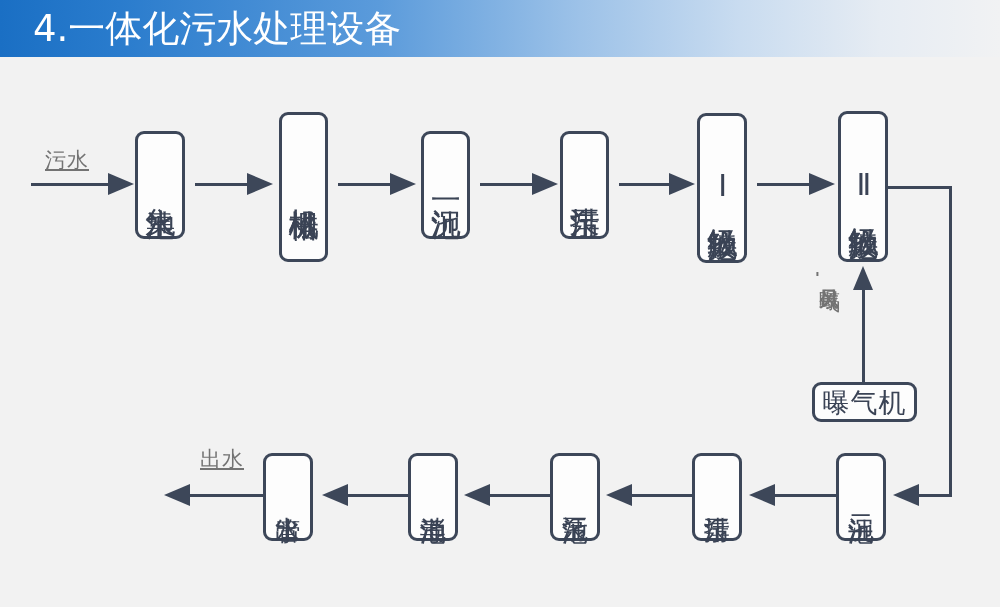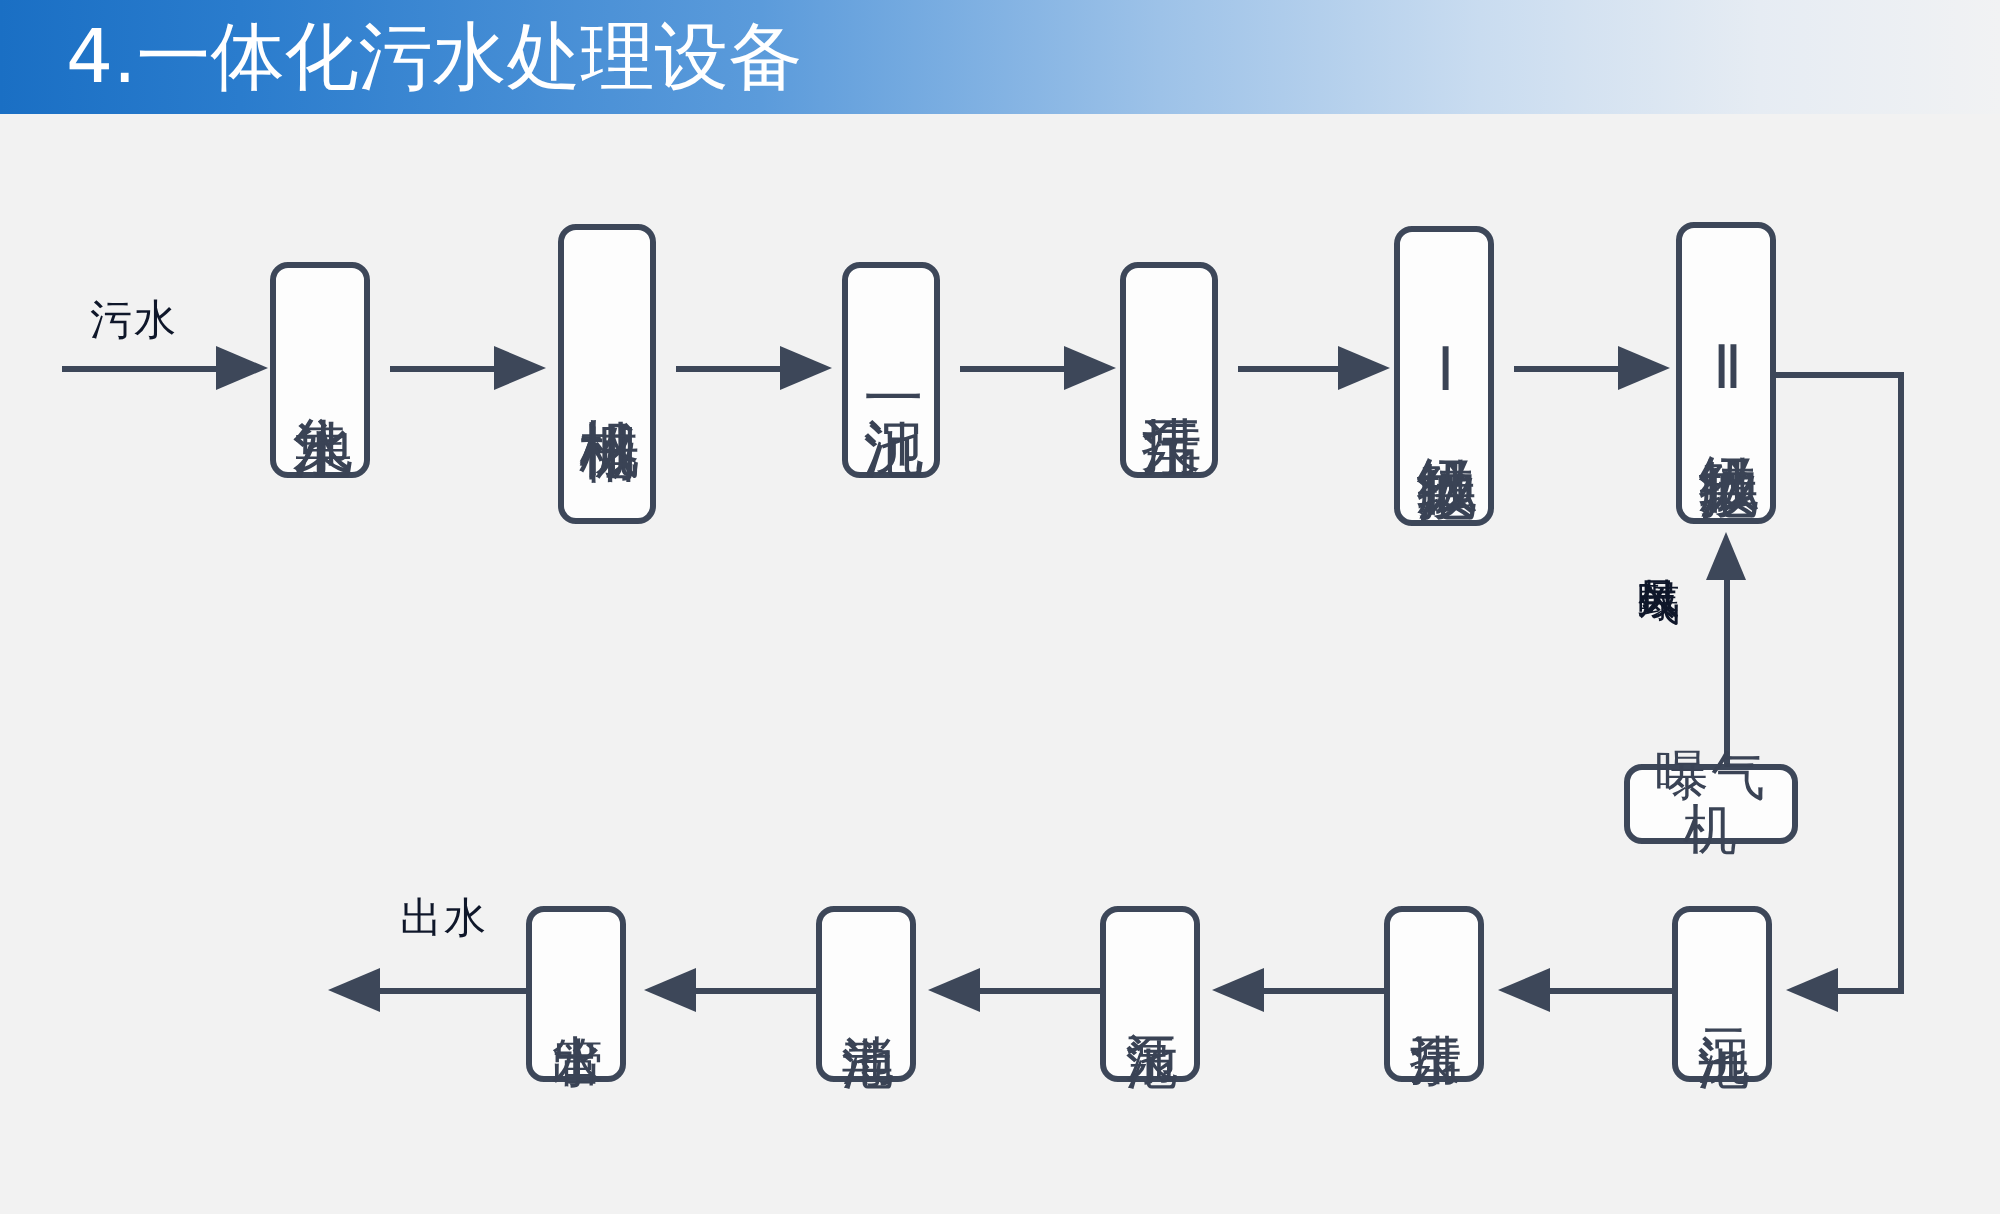--- a/index.html
+++ b/index.html
@@ -92,25 +92,26 @@
   }
   .ah.up {
     border-left: 10px solid transparent;
     border-right: 10px solid transparent;
     border-bottom: 24px solid #3d4759;
   }
 
   
   .flabel {
     position: absolute;
-    color: #0f172a;
+    color: #737373;
     font-size: 21px;
     line-height: 1;
     white-space: nowrap;
     letter-spacing: 1px;
+    text-decoration: underline;
   }
   .flabel.vert {
     writing-mode: vertical-rl;
     text-orientation: upright;
     line-height: 1.02;
     font-size: 21px;
   }
 </style>
 </head>
 <body>
@@ -166,21 +167,21 @@
 
   <div class="seg h" style="left:888px; top:186px; width:64px;"></div>
   <div class="seg v" style="left:949px; top:186px; height:310px;"></div>
   <div class="seg h" style="left:902px; top:494px; width:50px;"></div>
   <div class="ah left" style="left:893px; top:484px;"></div>
 
   <div class="flabel vert" style="left:818px; top:272px;">鼓风曝气</div>
   <div class="seg v" style="left:862px; top:288px; height:94px;"></div>
   <div class="ah up" style="left:853px; top:266px;"></div>
 
-  <div class="node" style="left:812px; top:382px; width:87px; height:40px;">
+  <div class="node" style="left:812px; top:382px; width:105px; height:40px;">
     <span class="htext">曝气机</span>
   </div>
 
   <div class="node" style="left:836px; top:453px; width:50px; height:88px;">
     <span class="vtext" style="font-size:26px;">二沉池</span>
   </div>
 
   <div class="seg h" style="left:758px; top:494px; width:78px;"></div>
   <div class="ah left" style="left:749px; top:484px;"></div>
 

